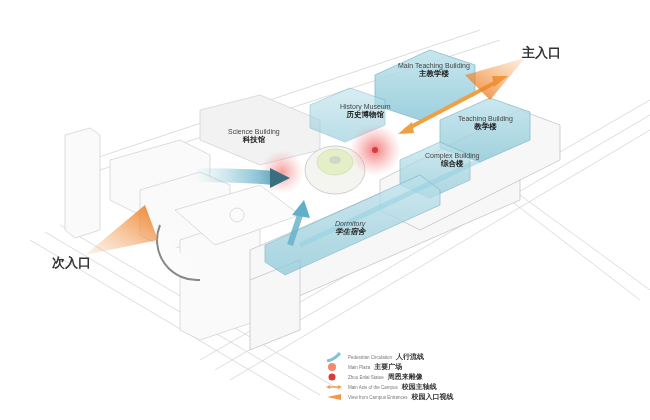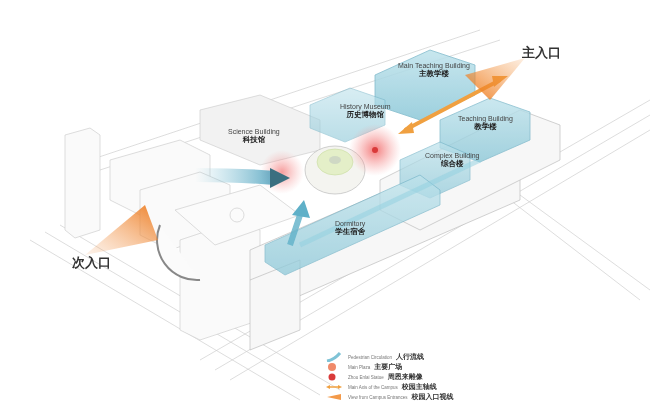--- a/index.html
+++ b/index.html
@@ -124,27 +124,27 @@
   <span class="zh">科技馆</span>
 </div>
 <div class="lbl" style="left:458px;top:115px;">
   <span class="en">Teaching Building</span>
   <span class="zh">教学楼</span>
 </div>
 <div class="lbl" style="left:425px;top:152px;">
   <span class="en">Complex Building</span>
   <span class="zh">综合楼</span>
 </div>
-<div class="lbl" style="left:335px;top:220px;">
+<div class="lbl" style="left:335px;top:220px;font-style:italic;">
   <span class="en">Dormitory</span>
   <span class="zh">学生宿舍</span>
 </div>
 
 <div class="entry" style="left:522px;top:44px;">主入口</div>
-<div class="entry" style="left:72px;top:254px;">次入口</div>
+<div class="entry" style="left:52px;top:254px;">次入口</div>
 
 <div class="legend">
   <div class="legend-row">
     <svg class="legend-sym" viewBox="0 0 16 10">
         <path d="M1 9 Q8 8 14 1" stroke="#7fc3d6" stroke-width="3" fill="none"></path>
       </svg>
     <span class="legend-en">Pedestrian Circulation</span>
     <span class="legend-zh">人行流线</span>
   </div>
   <div class="legend-row">

